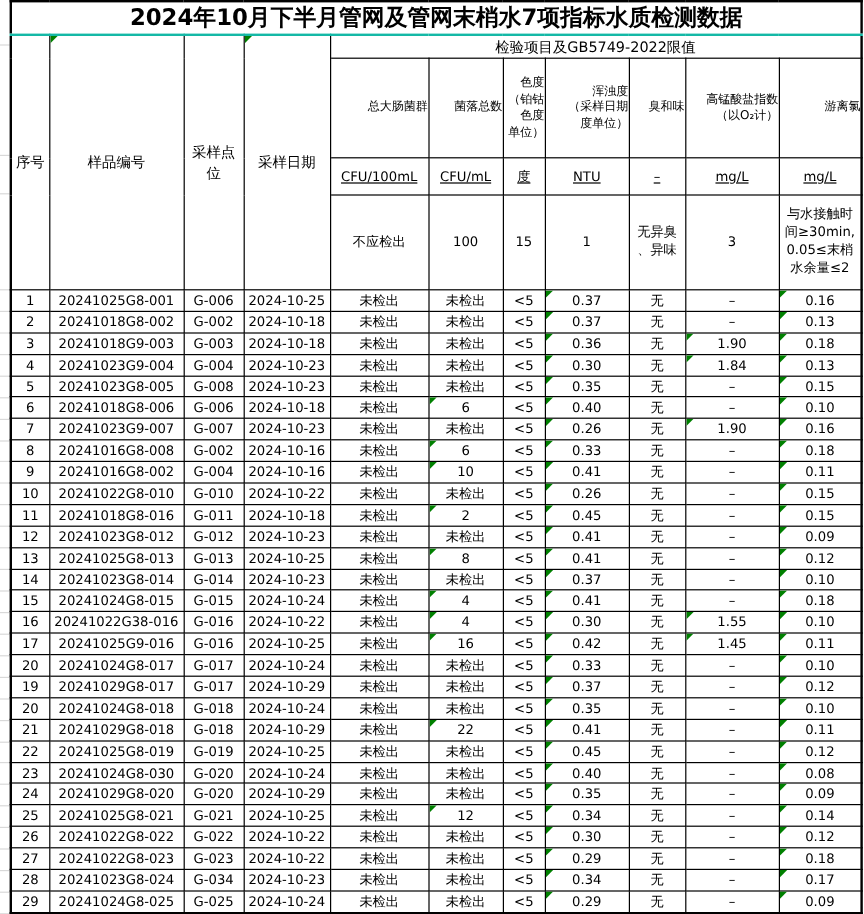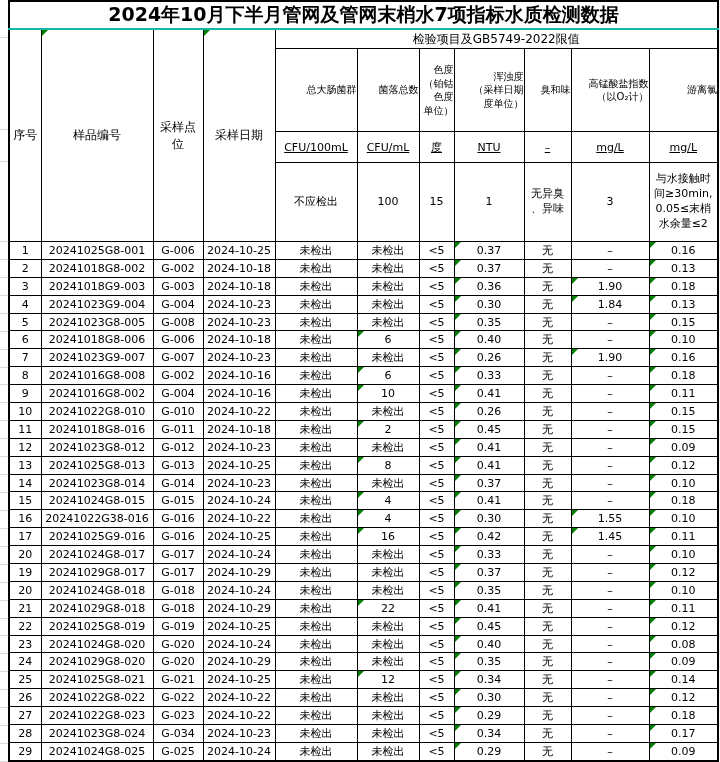--- a/index.html
+++ b/index.html
@@ -425,21 +425,21 @@
         <td>未检出</td>
         <td>未检出</td>
         <td>&lt;5</td>
         <td class="tri">0.45</td>
         <td>无</td>
         <td>–</td>
         <td class="tri">0.12</td>
       </tr>
       <tr>
         <td>23</td>
-        <td>20241024G8-020</td>
+        <td>20241024G8-030</td>
         <td>G-020</td>
         <td>2024-10-24</td>
         <td>未检出</td>
         <td>未检出</td>
         <td>&lt;5</td>
         <td class="tri">0.40</td>
         <td>无</td>
         <td>–</td>
         <td class="tri">0.08</td>
       </tr>

